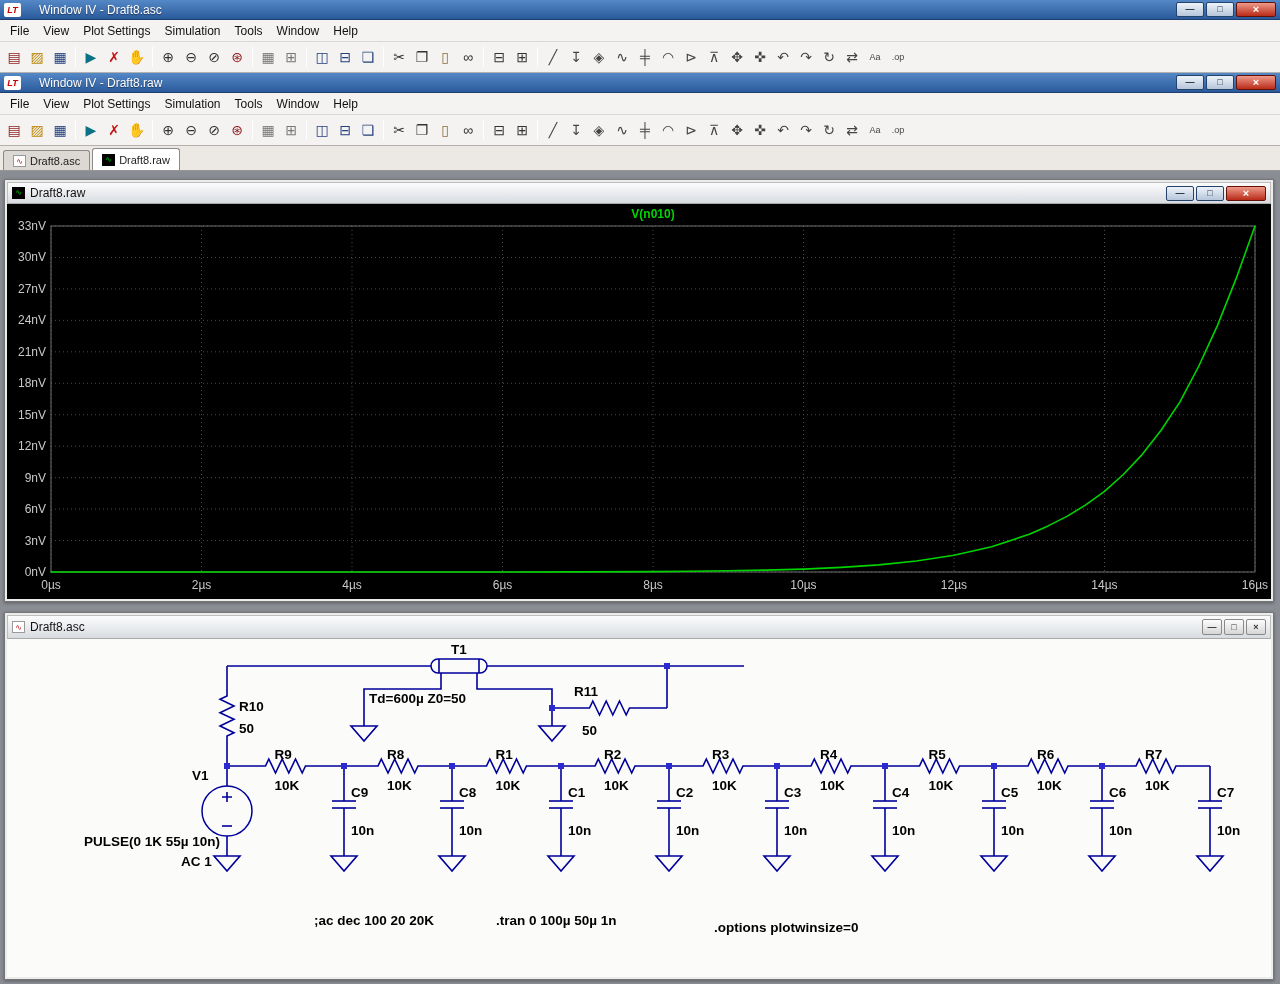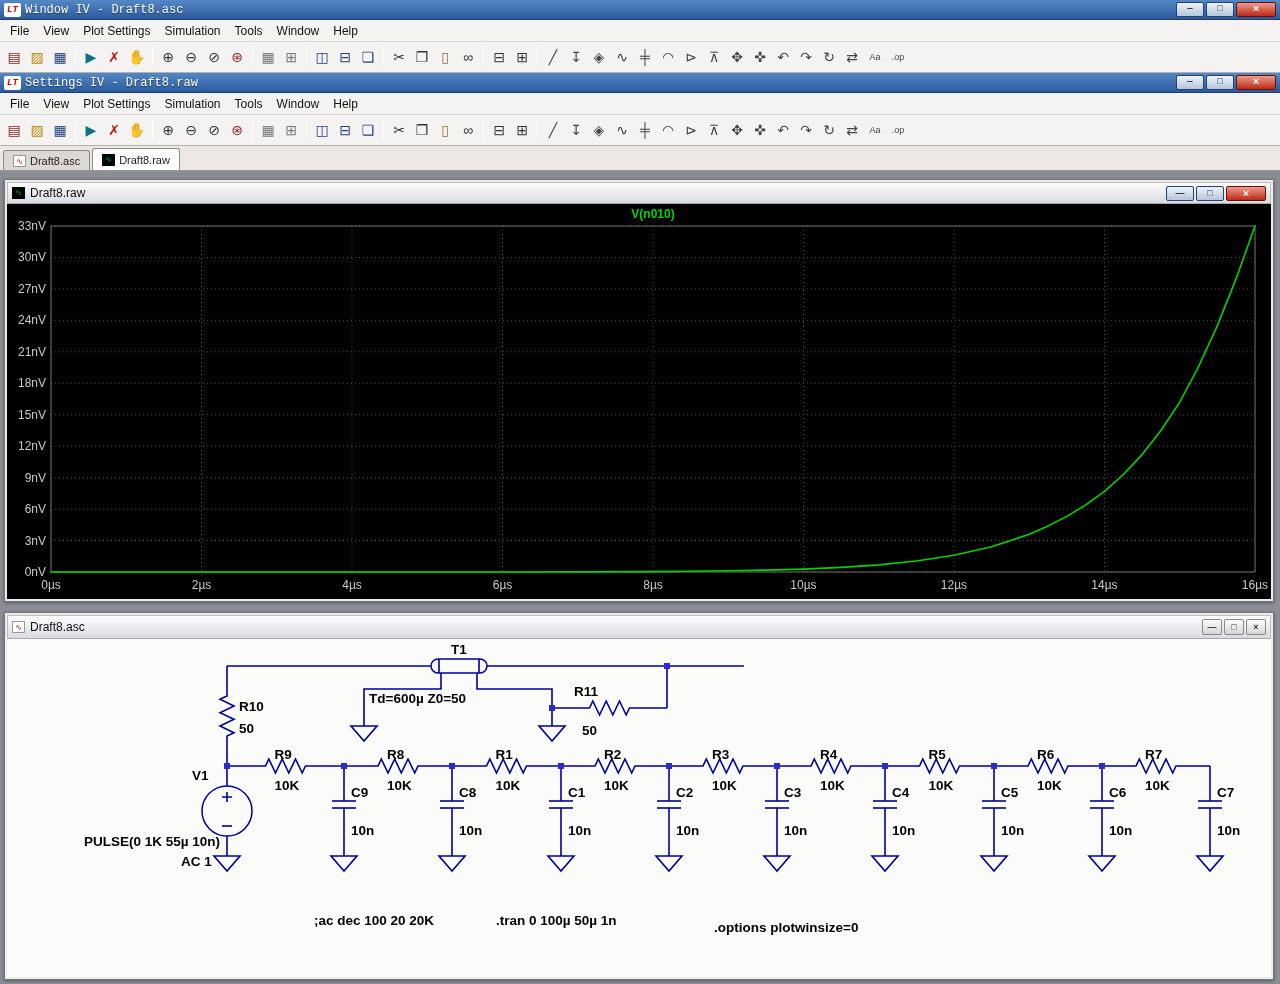--- a/index.html
+++ b/index.html
@@ -2,21 +2,21 @@
 <html><head>
 <meta charset="utf-8">
 <style>
   html,body{margin:0;padding:0;background:#555;}
   *{box-sizing:border-box;}
   .screen{position:relative;width:1280px;height:984px;background:#8a8e94;overflow:hidden;
           font-family:"Liberation Sans",sans-serif;-webkit-font-smoothing:antialiased;}
 
   
   .titlebar{height:20px;background:linear-gradient(#5588c6,#2a5a9c);display:flex;align-items:center;
-            padding:0 4px;gap:4px;border-bottom:1px solid #1d3f70;font-family:Liberation Mono, monospace;}
+            padding:0 4px;gap:18px;border-bottom:1px solid #1d3f70;}
   .app-icon{width:17px;height:14px;background:#fff;border-radius:2px;color:#c00;font-size:9px;
             font-weight:bold;font-style:italic;text-align:center;line-height:14px;flex:0 0 auto;}
   .title-text{color:#fff;font-size:12px;text-shadow:0 1px 1px rgba(0,0,0,.45);white-space:nowrap;}
   .win-btns{margin-left:auto;display:flex;gap:2px;}
   .win-btn{width:28px;height:15px;border:1px solid #24436b;border-radius:2px;
            background:linear-gradient(#eef3fa,#b6c5da);color:#1a2a3a;font-size:9px;line-height:13px;
            text-align:center;font-weight:bold;}
   .win-btn.close{width:40px;background:linear-gradient(#ef9a8a,#b92b18);border-color:#641208;color:#fff;font-size:11px;}
   .classic .win-btn{width:20px;height:16px;background:linear-gradient(#fdfdfd,#d6d6d6);
                     border:1px solid #8a8a8a;border-radius:2px;color:#333;font-size:9px;line-height:14px;}
@@ -122,21 +122,21 @@
         <div class="tb-icon" style="color: rgb(68, 68, 68);">↻</div>
         <div class="tb-icon" style="color: rgb(68, 68, 68);">⇄</div>
         <div class="tb-icon" style="color: rgb(68, 68, 68); font-size: 9px;">Aa</div>
         <div class="tb-icon" style="color: rgb(68, 68, 68); font-size: 9px;">.op</div>
       </div>
   </div>
 
   <div>
     <div class="titlebar">
       <span class="app-icon">LT</span>
-      <span class="title-text">Settings IV - Draft8.raw</span>
+      <span class="title-text">Window IV - Draft8.raw</span>
       <div class="win-btns">
           <div class="win-btn minimize">—</div>
           <div class="win-btn maximize">□</div>
           <div class="win-btn close">×</div>
         </div>
     </div>
     <div class="menubar" id="menubar-2">
         <div class="menu-item">File</div>
         <div class="menu-item">View</div>
         <div class="menu-item">Plot Settings</div>

